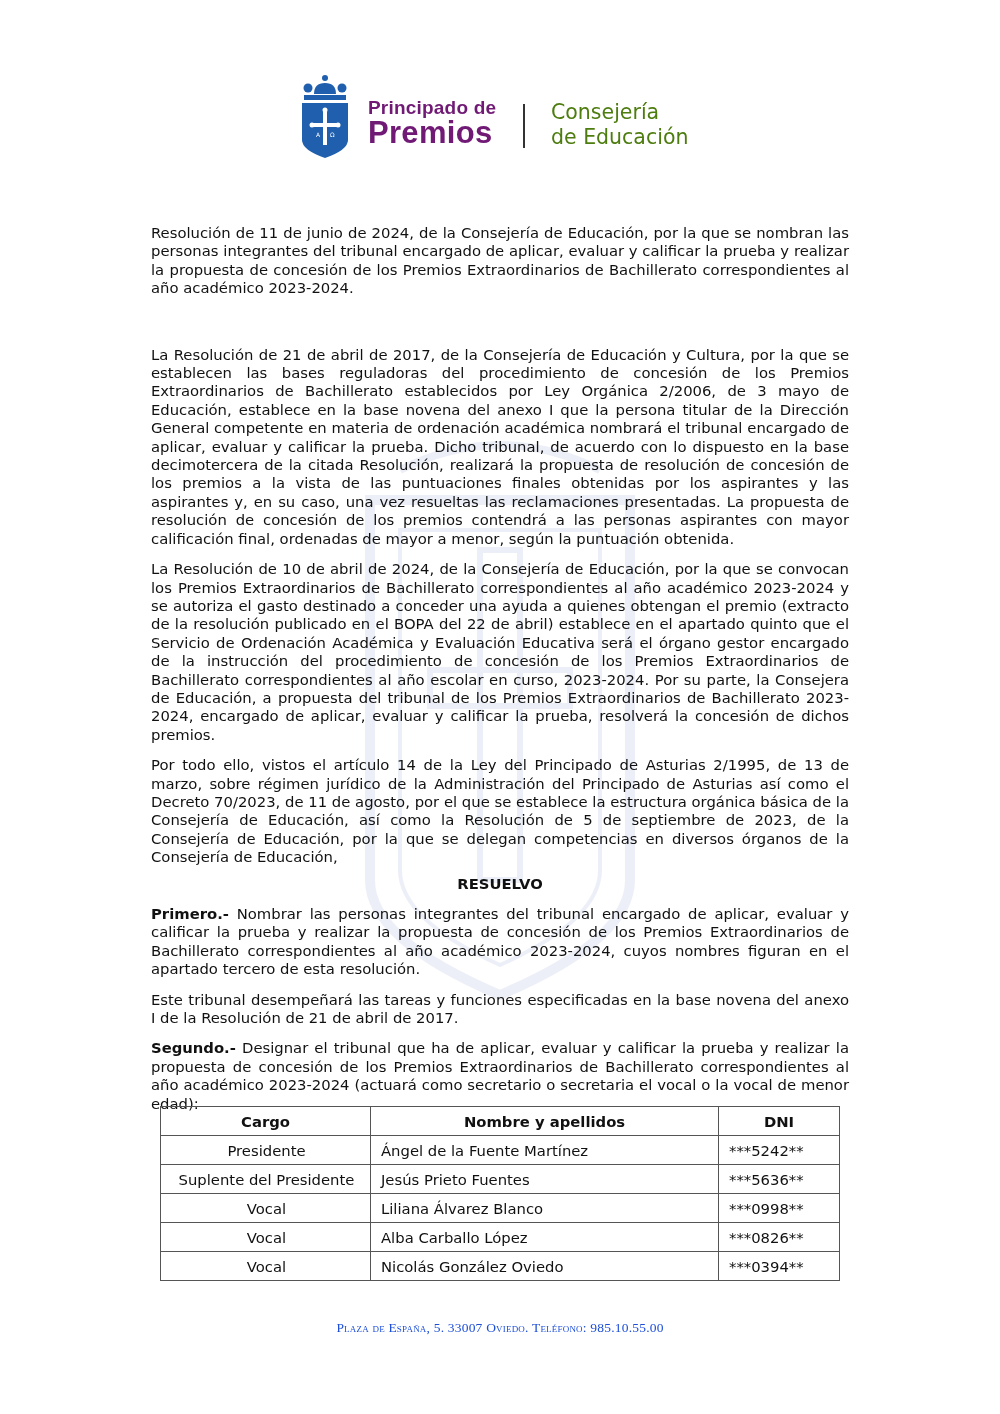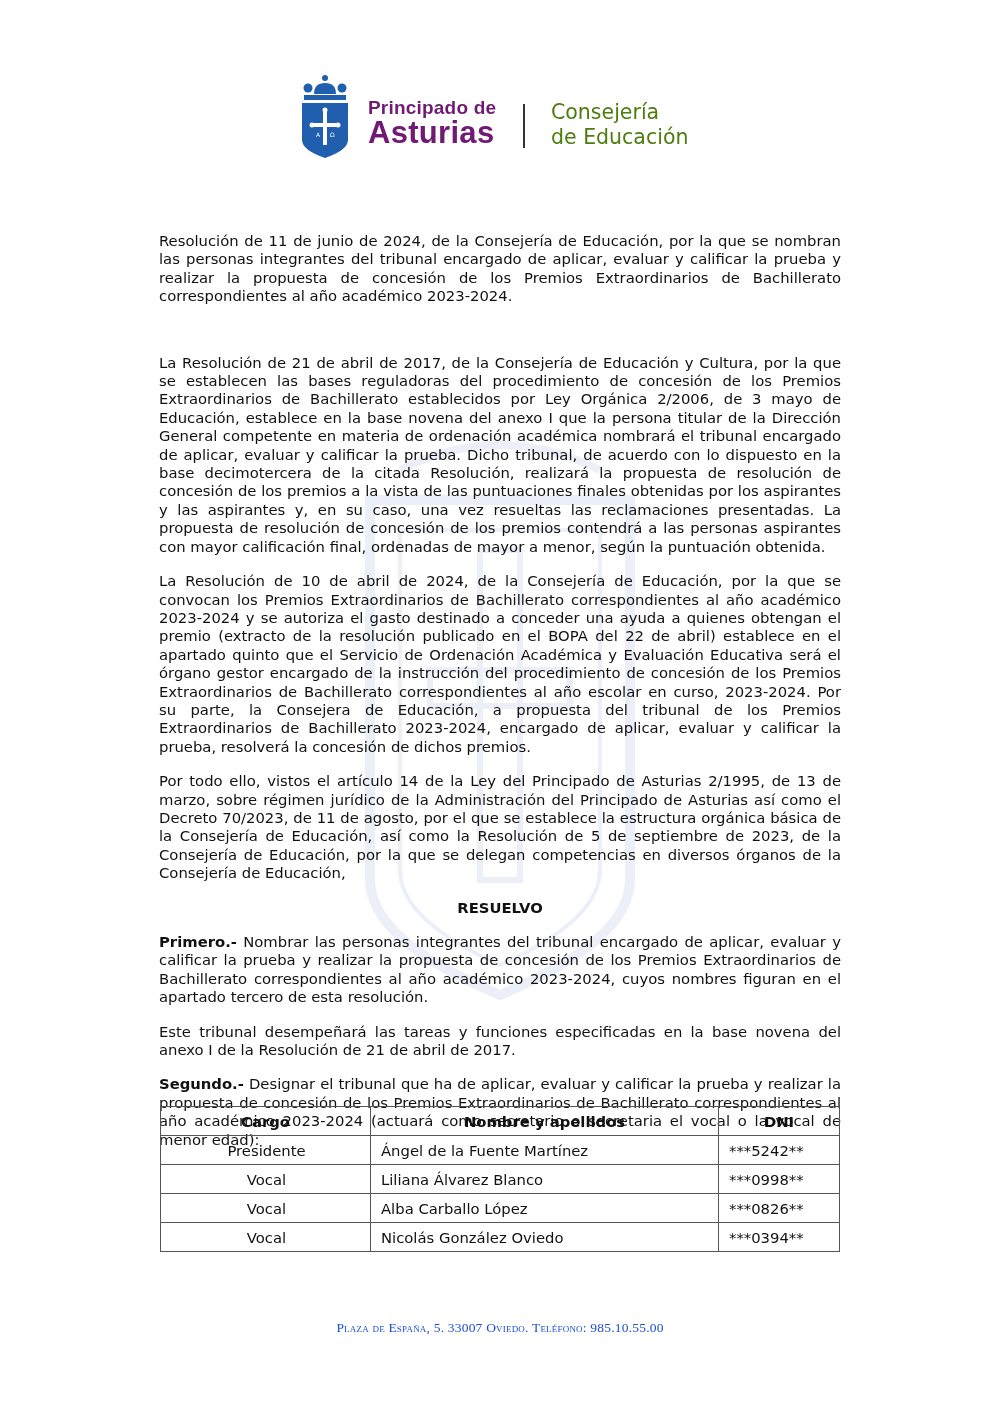--- a/index.html
+++ b/index.html
@@ -9,21 +9,21 @@
     .shield { position: absolute; left: 0; top: 0; width: 50px; height: 84px; }
     .brand { position: absolute; left: 68px; top: 24px; font-family: "Liberation Sans", sans-serif; color: #701a75; }
     .brand .l1 { font-size: 19px; font-weight: bold; line-height: 20px; letter-spacing: 0.2px; }
     .brand .l2 { font-size: 31px; font-weight: bold; line-height: 30px; letter-spacing: 0.3px; }
     .vsep { position: absolute; left: 223px; top: 30px; width: 2px; height: 44px; background: #333; }
     .dept { position: absolute; left: 251px; top: 26px; font-family: "DejaVu Sans", sans-serif; color: #4d7c0f; font-size: 20.5px; line-height: 25px; }
 
     .watermark { position: absolute; left: 360px; top: 440px; width: 280px; height: 560px; opacity: 0.08; }
 
     .content { position: absolute; left: 143px; top: 216px; width: 714px; font-size: 14.8px; line-height: 18.4px; }
-    .content p { margin: 16px; text-align: justify; }
+    .content p { margin: 8px; text-align: justify; }
     .p-title { margin-bottom: 48px !important; }
     .gap { margin-bottom: 12px !important; }
     .resuelvo { text-align: center !important; font-weight: bold; margin: 6px 0 12px 0 !important; }
     b { font-weight: bold; }
 
     table.tribunal { position: absolute; left: 160px; top: 1106px; width: 680px; border-collapse: collapse; font-size: 14.8px; }
     table.tribunal th, table.tribunal td { border: 1px solid #555; height: 28px; padding: 0 10px; }
     table.tribunal th { font-weight: bold; text-align: center; }
     table.tribunal td.c1 { text-align: center; padding-left: 12px; }
     table.tribunal td.c2 { text-align: left; }
@@ -48,21 +48,21 @@
     <rect x="23" y="37" width="4" height="34" fill="#ffffff"></rect>
     <rect x="13" y="49" width="24" height="4" fill="#ffffff"></rect>
     <circle cx="25" cy="36" r="2.5" fill="#ffffff"></circle>
     <circle cx="12" cy="51" r="2.5" fill="#ffffff"></circle>
     <circle cx="38" cy="51" r="2.5" fill="#ffffff"></circle>
     <text x="16" y="63" font-size="6" fill="#ffffff" font-family="DejaVu Sans, sans-serif">A</text>
     <text x="30" y="63" font-size="6" fill="#ffffff" font-family="DejaVu Sans, sans-serif">Ω</text>
   </svg>
   <div class="brand">
     <div class="l1">Principado de</div>
-    <div class="l2">Asturias</div>
+    <div class="l2">Premios</div>
   </div>
   <div class="vsep"></div>
   <div class="dept">
     <div>Consejería</div>
     <div>de Educación</div>
   </div>
 </div>
 
 <svg class="watermark" viewBox="0 0 280 560">
   <path d="M10 60 H270 V440 Q270 500 140 555 Q10 500 10 440 Z" fill="none" stroke="#1f3f9e" stroke-width="10"></path>
@@ -91,20 +91,25 @@
       <th>DNI</th>
     </tr>
   </thead>
   <tbody>
     <tr>
       <td class="c1">Presidente</td>
       <td class="c2">Ángel de la Fuente Martínez</td>
       <td class="c3">***5242**</td>
     </tr>
     <tr>
+      <td class="c1">Suplente del Presidente</td>
+      <td class="c2">Jesús Prieto Fuentes</td>
+      <td class="c3">***5636**</td>
+    </tr>
+    <tr>
       <td class="c1">Vocal</td>
       <td class="c2">Liliana Álvarez Blanco</td>
       <td class="c3">***0998**</td>
     </tr>
     <tr>
       <td class="c1">Vocal</td>
       <td class="c2">Alba Carballo López</td>
       <td class="c3">***0826**</td>
     </tr>
     <tr>

